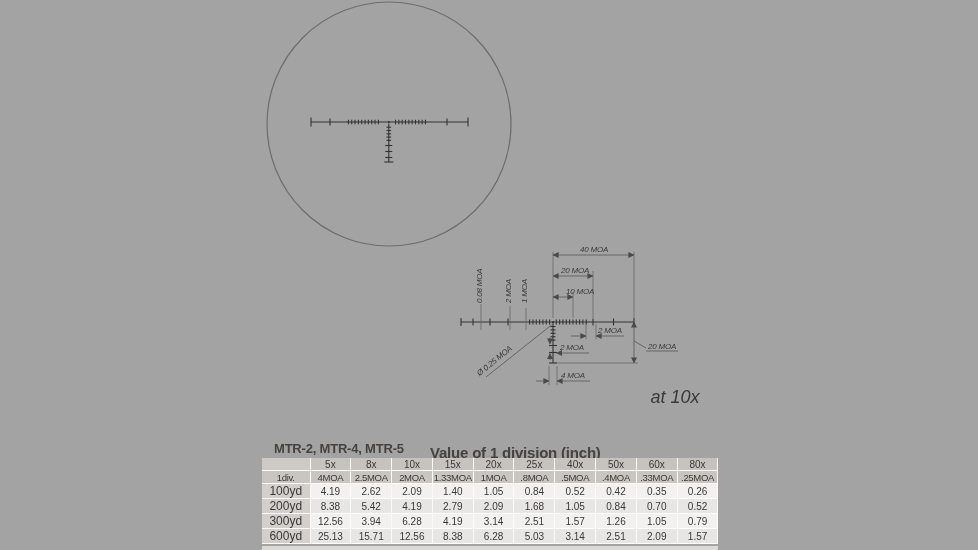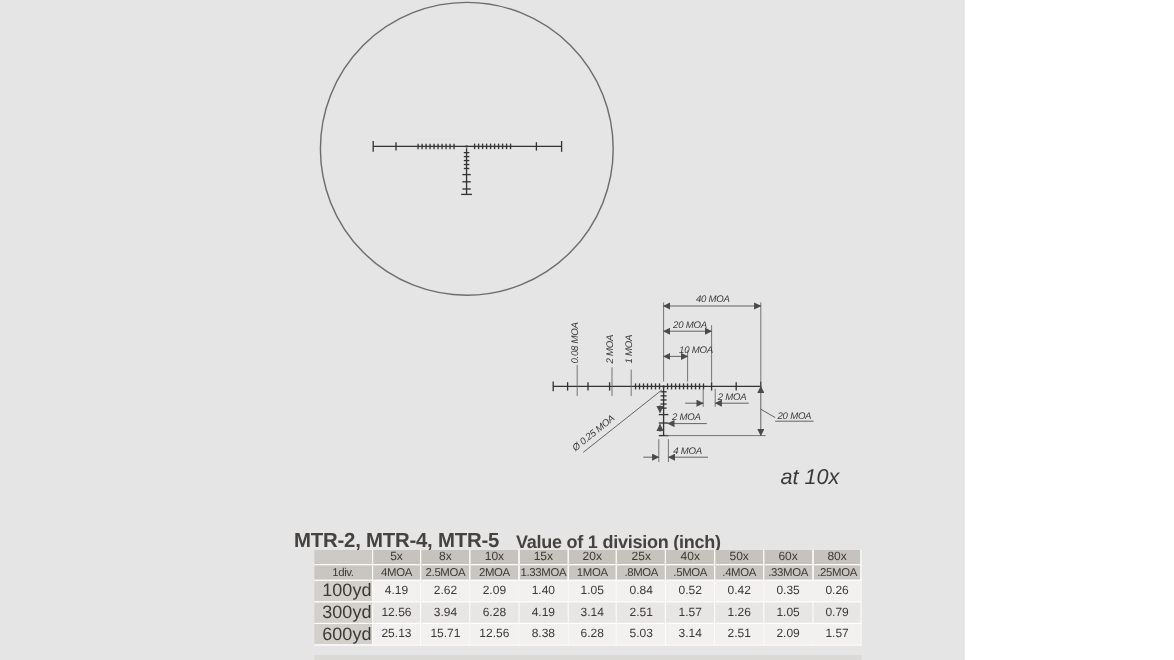--- a/index.html
+++ b/index.html
@@ -1,51 +1,51 @@
 <!DOCTYPE html>
 <html><head>
 <meta charset="utf-8">
 <style>
   html,body{margin:0;padding:0;background:#fff;}
   #stage{
-    position:relative;width:804px;height:550px;background:#e5e5e5;overflow:hidden;
+    position:relative;width:978px;height:550px;background:#a3a3a3;overflow:hidden;
     font-family:"Liberation Sans",sans-serif;color:#3e3c39;
   }
   svg text{font-family:"Liberation Sans",sans-serif;}
   .dim-label{font-size:8px;font-style:italic;fill:#3a3a3a;letter-spacing:-0.2px;}
   .thin line{stroke:#5f5f5f;stroke-width:0.7;}
   .dim line{stroke:#4a4a4a;stroke-width:0.7;}
   .reticle line, .reticle path{stroke:#333;stroke-width:1.1;}
   #at-note{
     position:absolute;left:630px;top:387px;width:90px;text-align:center;
     font-size:18px;font-style:italic;color:#3a3a3a;
   }
   #models-title{
-    position:absolute;left:245px;top:441px;font-size:17px;font-weight:700;
+    position:absolute;left:274px;top:441px;font-size:13px;font-weight:700;
     letter-spacing:-0.2px;color:#45423f;
   }
   #table-title{
     position:absolute;left:430px;top:444px;font-size:15px;font-weight:700;
     letter-spacing:-0.2px;color:#45423f;
   }
   #division-table{
     position:absolute;left:262px;top:458px;width:456px;
     border-collapse:collapse;table-layout:fixed;font-size:10px;
   }
   #division-table col.c-label{width:48px;}
   #division-table col.c-val{width:40.8px;}
   #division-table th,#division-table td{
     padding:0;text-align:center;vertical-align:middle;font-weight:400;
     border-right:1px solid #fbfbfa;border-bottom:1px solid #fff;
     white-space:nowrap;overflow:hidden;color:#3b3936;
   }
   #division-table thead th{background:#c6c3be;height:12px;font-size:10px;}
   #division-table thead tr.divrow th{background:#c9c6c1;font-size:9.5px;letter-spacing:-0.3px;margin-top:48px;}
   #division-table thead th.corner{background:#cdcac5;}
-  #division-table tbody th.rng{background:#d3d0cc;font-size:15px;text-align:right;}
+  #division-table tbody th.rng{background:#d3d0cc;font-size:12px;}
   #division-table tbody tr{height:12.5px;}
   #division-table tbody tr:nth-child(odd) td{background:#f2f1ef;}
   #division-table tbody tr:nth-child(even) td{background:#e8e6e4;}
   #table-bottom-strip{
     position:absolute;left:262px;top:546px;width:456px;height:4px;background:#dbd9d6;
   }
 </style>
 </head>
 <body>
 
@@ -244,20 +244,33 @@
           <td>2.09</td>
           <td>1.40</td>
           <td>1.05</td>
           <td>0.84</td>
           <td>0.52</td>
           <td>0.42</td>
           <td>0.35</td>
           <td>0.26</td>
         </tr>
         <tr>
+      <th class="rng">200yd</th>
+    <td>8.38</td>
+          <td>5.42</td>
+          <td>4.19</td>
+          <td>2.79</td>
+          <td>2.09</td>
+          <td>1.68</td>
+          <td>1.05</td>
+          <td>0.84</td>
+          <td>0.70</td>
+          <td>0.52</td>
+        </tr>
+        <tr>
       <th class="rng">300yd</th>
     <td>12.56</td>
           <td>3.94</td>
           <td>6.28</td>
           <td>4.19</td>
           <td>3.14</td>
           <td>2.51</td>
           <td>1.57</td>
           <td>1.26</td>
           <td>1.05</td>

